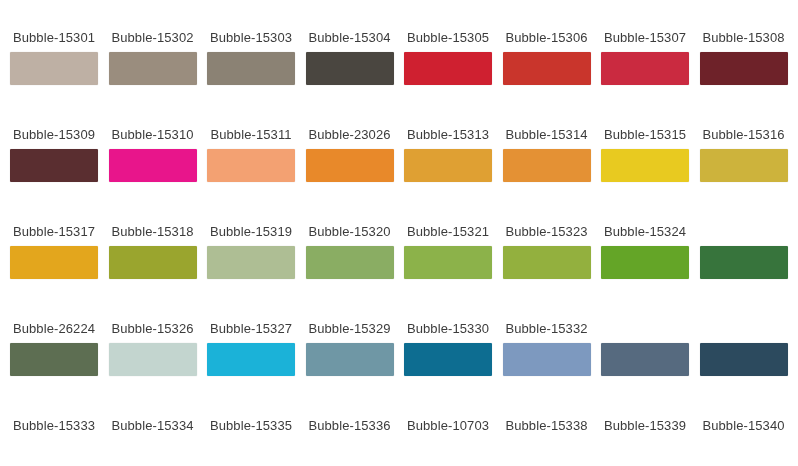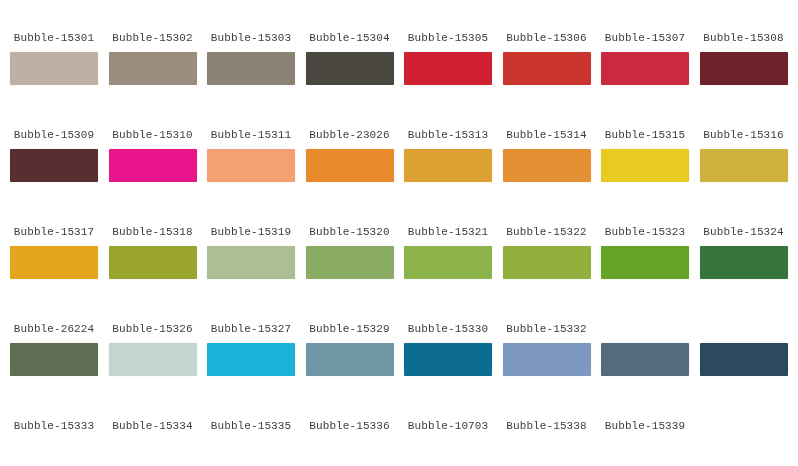--- a/index.html
+++ b/index.html
@@ -38,22 +38,22 @@
     display: flex;
     flex-direction: row;
     height: 33px;
     padding-left: 10px;
     box-sizing: border-box;
   }
   .swatch-label {
     width: 88px;
     margin-right: 10.5px;
     text-align: center;
-    font-family: Liberation Mono, monospace;
-    font-size: 11px;
+    font-family: Liberation Sans, sans-serif;
+    font-size: 13px;
     line-height: 28px;
     color: #3c3c3c;
     letter-spacing: 0.1px;
     white-space: nowrap;
     overflow: visible;
   }
   .swatch-chip {
     width: 88px;
     height: 33px;
     margin-right: 10.5px;
@@ -118,21 +118,20 @@
           <div class="swatch-chip" style="background: rgb(205, 179, 60);"></div>
         </div>
       </div>
       <div class="swatch-row">
         <div class="label-strip">
           <div class="swatch-label">Bubble-15317</div>
           <div class="swatch-label">Bubble-15318</div>
           <div class="swatch-label">Bubble-15319</div>
           <div class="swatch-label">Bubble-15320</div>
           <div class="swatch-label">Bubble-15321</div>
-          <div class="swatch-label">Bubble-15322</div>
           <div class="swatch-label">Bubble-15323</div>
           <div class="swatch-label">Bubble-15324</div>
         </div>
         <div class="chip-strip">
           <div class="swatch-chip" style="background: rgb(227, 166, 29);"></div>
           <div class="swatch-chip" style="background: rgb(154, 165, 46);"></div>
           <div class="swatch-chip" style="background: rgb(174, 190, 148);"></div>
           <div class="swatch-chip" style="background: rgb(138, 173, 99);"></div>
           <div class="swatch-chip" style="background: rgb(140, 178, 74);"></div>
           <div class="swatch-chip" style="background: rgb(147, 176, 62);"></div>
@@ -162,14 +161,15 @@
       </div>
     </div>
   <div id="footer-strip" class="label-strip">
       <div class="swatch-label">Bubble-15333</div>
       <div class="swatch-label">Bubble-15334</div>
       <div class="swatch-label">Bubble-15335</div>
       <div class="swatch-label">Bubble-15336</div>
       <div class="swatch-label">Bubble-10703</div>
       <div class="swatch-label">Bubble-15338</div>
       <div class="swatch-label">Bubble-15339</div>
+      <div class="swatch-label">Bubble-15340</div>
     </div>
 </div>
 
 </body></html>

